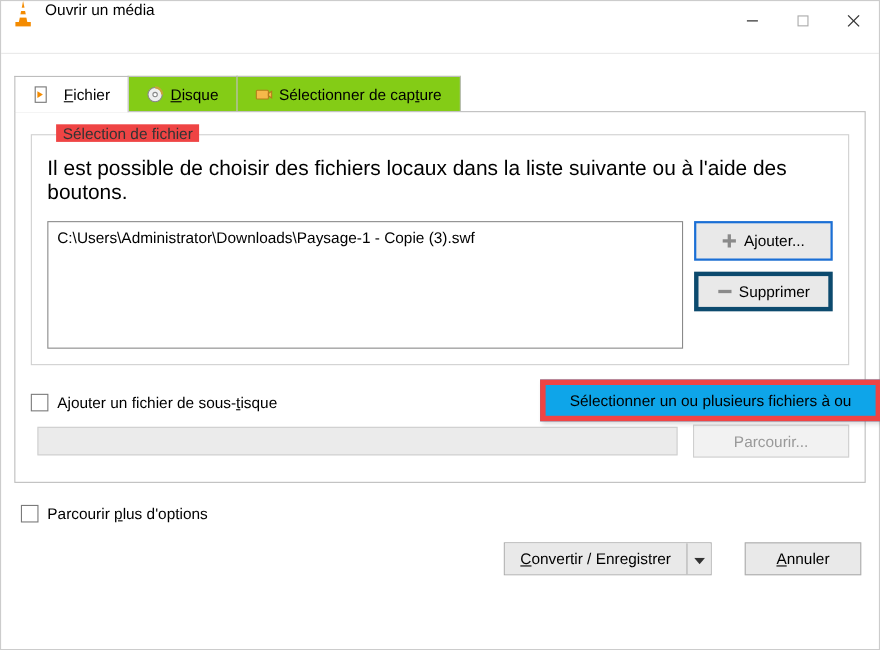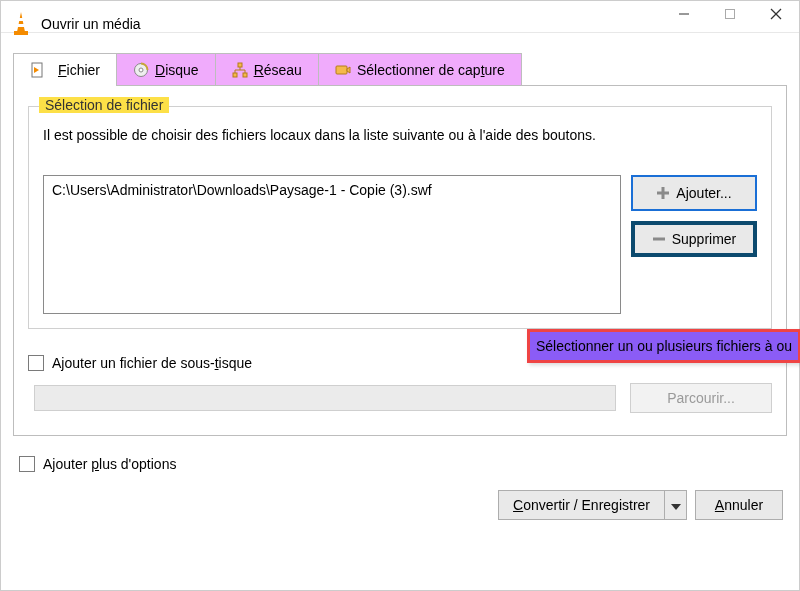--- a/index.html
+++ b/index.html
@@ -7,23 +7,23 @@
   font-family: "Segoe UI", Tahoma, sans-serif;
   font-size: 13px;
   background: #fff;
   color: #000;
   width: 800px;
   height: 591px;
   overflow: hidden;
 }
 .window { width: 800px; height: 591px; border: 1px solid #ccc; display: flex; flex-direction: column; }
 .titlebar {
-  height: 32px;
+  height: 48px;
   display: flex;
-  align-items: flex-end;
+  align-items: flex-start;
   padding-left: 10px;
   border-bottom: 1px solid #e8e8e8;
 }
 .titlebar .app-icon { width: 20px; height: 20px; margin-right: 10px; }
 .titlebar .title { flex: 0 0 auto; font-size: 14px; }
 .titlebar .spacer { flex: 1; }
 .win-controls { display: flex; }
 .win-btn {
   width: 46px; height: 36px;
   display: flex; align-items: center; justify-content: center;
@@ -32,21 +32,21 @@
 .win-btn svg { width: 12px; height: 12px; }
 .client { flex: 1; padding: 0 12px 12px 12px; display: flex; flex-direction: column; position: relative;}
 .tabs-wrap { margin-top: 20px; }
 .tabs { display: flex; align-items: flex-end; }
 .tab {
   display: flex; align-items: center;
   gap: 6px;
   padding: 8px 16px;
   border: 1px solid #bdbdbd;
   border-bottom: none;
-  background: #f0abfc;
+  background: #84cc16;
   font-size: 14px;
   position: relative;
   margin-right: -1px;
 }
 .tab.active { background: #fff; z-index: 2; gap: 12px; }
 .tab .tab-icon { width: 16px; height: 16px; }
 .tab .u { text-decoration: underline; }
 .tab-panel {
   border: 1px solid #bdbdbd;
   padding: 12px 14px 22px 14px;
@@ -56,32 +56,32 @@
   background: #fff;
 }
 .fieldset {
   border: 1px solid #d0d0d0;
   padding: 14px 14px 14px 14px;
   position: relative;
   margin-top: 8px;
 }
 .legend {
   position: absolute;
-  top: -10px; left: 10px;
-  background: #fde047;
+  top: -10px; left: 22px;
+  background: #ef4444;
   padding: 0 6px;
   font-size: 14px;
   color: #333;
 }
-.desc { font-size: 14px; margin: 6px 0 32px 0; }
+.desc { font-size: 19px; margin: 6px 0 14px 0; }
 .file-row { display: flex; gap: 10px; }
 .file-list {
   flex: 1;
   border: 1px solid #8a8a8a;
-  height: 139px;
+  height: 116px;
   padding: 6px 8px;
   font-size: 14px;
   overflow: hidden;
   background: #fff;
 }
 .side-btns { display: flex; flex-direction: column; gap: 10px; width: 126px; }
 .btn {
   border: 4px solid #0c4a6e;
   background: #e9e9e9;
   height: 36px;
@@ -110,49 +110,49 @@
   width: 142px; height: 30px;
   border: 1px solid #cfcfcf;
   background: #f2f2f2;
   color: #9a9a9a;
   display:flex; align-items:center; justify-content:center;
   font-size: 14px;
 }
 .tooltip {
   position: absolute;
   top: 296px; right: -2px;
-  background: #8b5cf6;
-  border: 3px solid #ef4444;
-  padding: 6px 6px;
+  background: #0ea5e9;
+  border: 5px solid #ef4444;
+  padding: 6px 22px;
   font-size: 14px;
   white-space: nowrap;
   z-index: 50;
   box-shadow: 2px 2px 4px rgba(0,0,0,0.15);
 }
 .bottom-area { margin-top: 20px; }
 .show-more-row { display: flex; align-items: center; gap: 8px; margin-left: 6px; }
-.footer-btns { display: flex; justify-content: flex-end; gap: 8px; margin-top: 18px; padding-right: 4px;}
+.footer-btns { display: flex; justify-content: flex-end; gap: 30px; margin-top: 18px; padding-right: 4px;}
 .convert-btn {
   display: flex; align-items: stretch;
   border: 1px solid #adadad;
 }
 .convert-main {
   padding: 6px 14px;
   display:flex; align-items:center;
   background:#e9e9e9;
   font-size: 14px;
 }
 .convert-arrow {
   width: 22px;
   border-left: 1px solid #adadad;
   display:flex; align-items:center; justify-content:center;
   background:#e9e9e9;
 }
 .cancel-btn {
-  width: 88px;
+  width: 106px;
   border: 1px solid #adadad;
   background: #e9e9e9;
   display:flex; align-items:center; justify-content:center;
   font-size:14px;
 }
 .convert-main .u, .cancel-btn .u, .show-more-row .u, .btn .u { text-decoration: underline; }
 </style>
 </head>
 <body>
 
@@ -204,31 +204,20 @@
         </div>
         <div class="tab">
           <span class="tab-icon">
             <svg viewBox="0 0 16 16">
                 <circle cx="8" cy="8" r="6.5" fill="#eee" stroke="#888"></circle>
                 <circle cx="8" cy="8" r="2" fill="#fff" stroke="#888"></circle>
                 <path d="M8 1.5 A6.5 6.5 0 0 1 14.5 8" fill="none" stroke="#c8a43a" stroke-width="2"></path>
               </svg>
           </span>
           <span><span class="u">D</span><span>isque</span></span>
-        </div>
-        <div class="tab">
-          <span class="tab-icon">
-            <svg viewBox="0 0 16 16">
-                <rect x="6" y="1" width="4" height="4" fill="#f5b94a" stroke="#b37d1a"></rect>
-                <rect x="1" y="11" width="4" height="4" fill="#f5b94a" stroke="#b37d1a"></rect>
-                <rect x="11" y="11" width="4" height="4" fill="#f5b94a" stroke="#b37d1a"></rect>
-                <path d="M8 5 V8 M3 11 V8 H13 V11" fill="none" stroke="#b37d1a"></path>
-              </svg>
-          </span>
-          <span><span class="u">R</span><span>éseau</span></span>
         </div>
         <div class="tab">
           <span class="tab-icon">
             <svg viewBox="0 0 16 16">
                 <rect x="1" y="4" width="11" height="8" rx="1" fill="#f5b94a" stroke="#b37d1a"></rect>
                 <polygon points="12,7 15,5 15,11 12,9" fill="#f5b94a" stroke="#b37d1a"></polygon>
               </svg>
           </span>
           <span><span>Sélectionner de cap</span><span class="u">t</span><span>ure</span></span>
         </div>
@@ -275,21 +264,21 @@
           </div>
         </div>
       </div>
     </div>
 
     <div class="tooltip">Sélectionner un ou plusieurs fichiers à ou</div>
 
     <div class="bottom-area">
       <div class="show-more-row">
         <div class="cb"></div>
-        <span class="subtitle-label"><span>Ajouter </span><span class="u">p</span><span>lus d'options</span></span>
+        <span class="subtitle-label"><span>Parcourir </span><span class="u">p</span><span>lus d'options</span></span>
       </div>
 
       <div class="footer-btns">
         <div class="convert-btn">
           <div class="convert-main">
             <span><span class="u">C</span><span>onvertir / Enregistrer</span></span>
           </div>
           <div class="convert-arrow">
             <span>
               <svg width="10" height="6" viewBox="0 0 10 6">

